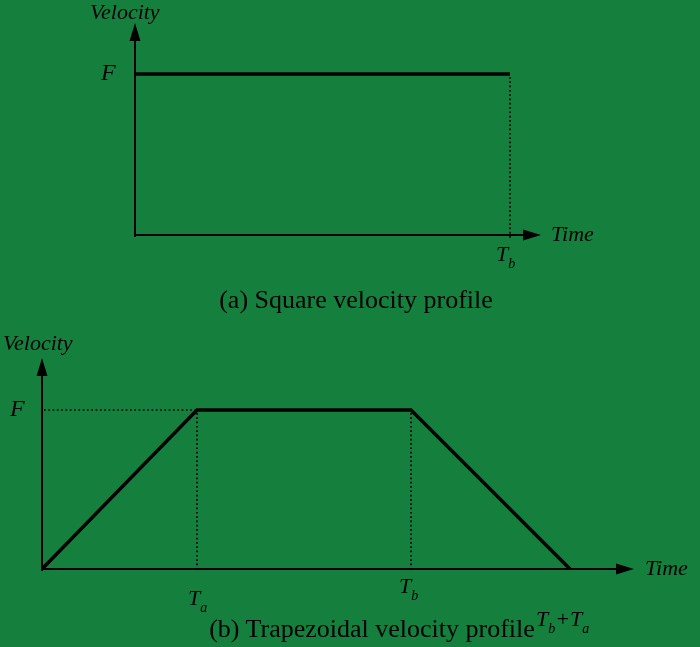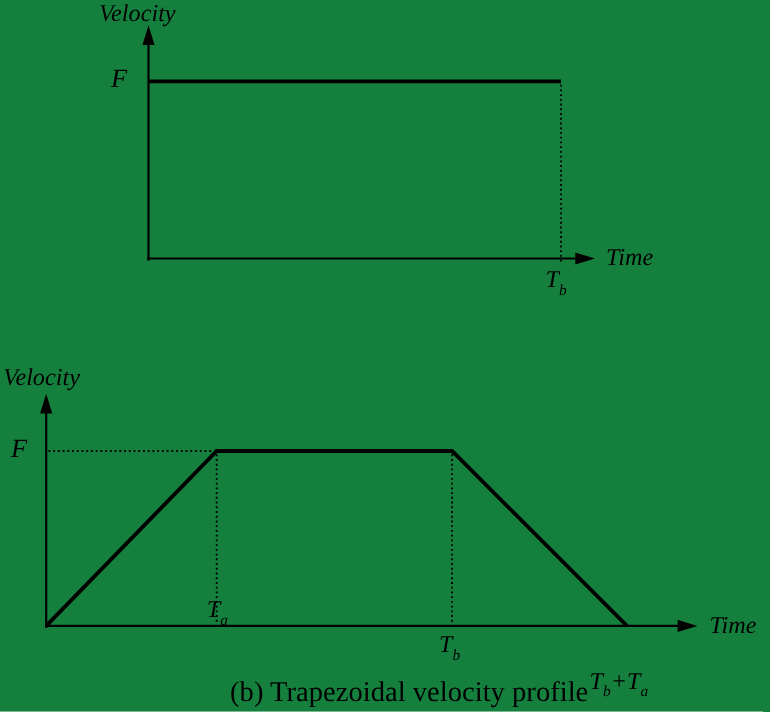--- a/index.html
+++ b/index.html
@@ -57,28 +57,29 @@
   </svg>
 
   <span class="lbl math" style="left:90px; top:1px;">Velocity</span>
 
   <span class="lbl flab" style="left:101px; top:60px;">F</span>
 
   <span class="lbl math" style="left:551px; top:223px;">Time</span>
 
   <span class="lbl tick" style="left:496px; top:243px;"><span>T</span><sub>b</sub></span>
 
+  <div class="lbl caption" style="left:156px; top:287px; width:400px;">(a) Square velocity profile</div>
 
   <span class="lbl math" style="left:3px; top:332px;">Velocity</span>
 
   <span class="lbl flab" style="left:10px; top:396px;">F</span>
 
   <span class="lbl math" style="left:645px; top:557px;">Time</span>
 
-  <span class="lbl tick" style="left:188px; top:543px;"><span>T</span><sub>a</sub></span>
+  <span class="lbl tick" style="left:188px; top:587px;"><span>T</span><sub>a</sub></span>
 
   <span class="lbl tick" style="left:399px; top:575px;"><span>T</span><sub>b</sub></span>
 
   <span class="lbl tick" style="left:536px; top:608px;"><span>T</span><sub>b</sub><span>+</span><span>T</span><sub>a</sub></span>
 
   <div class="lbl caption" style="left:172px; top:616px; width:400px;text-align:center;">(b) Trapezoidal velocity profile</div>
 
 </div>
 
 </body></html>

